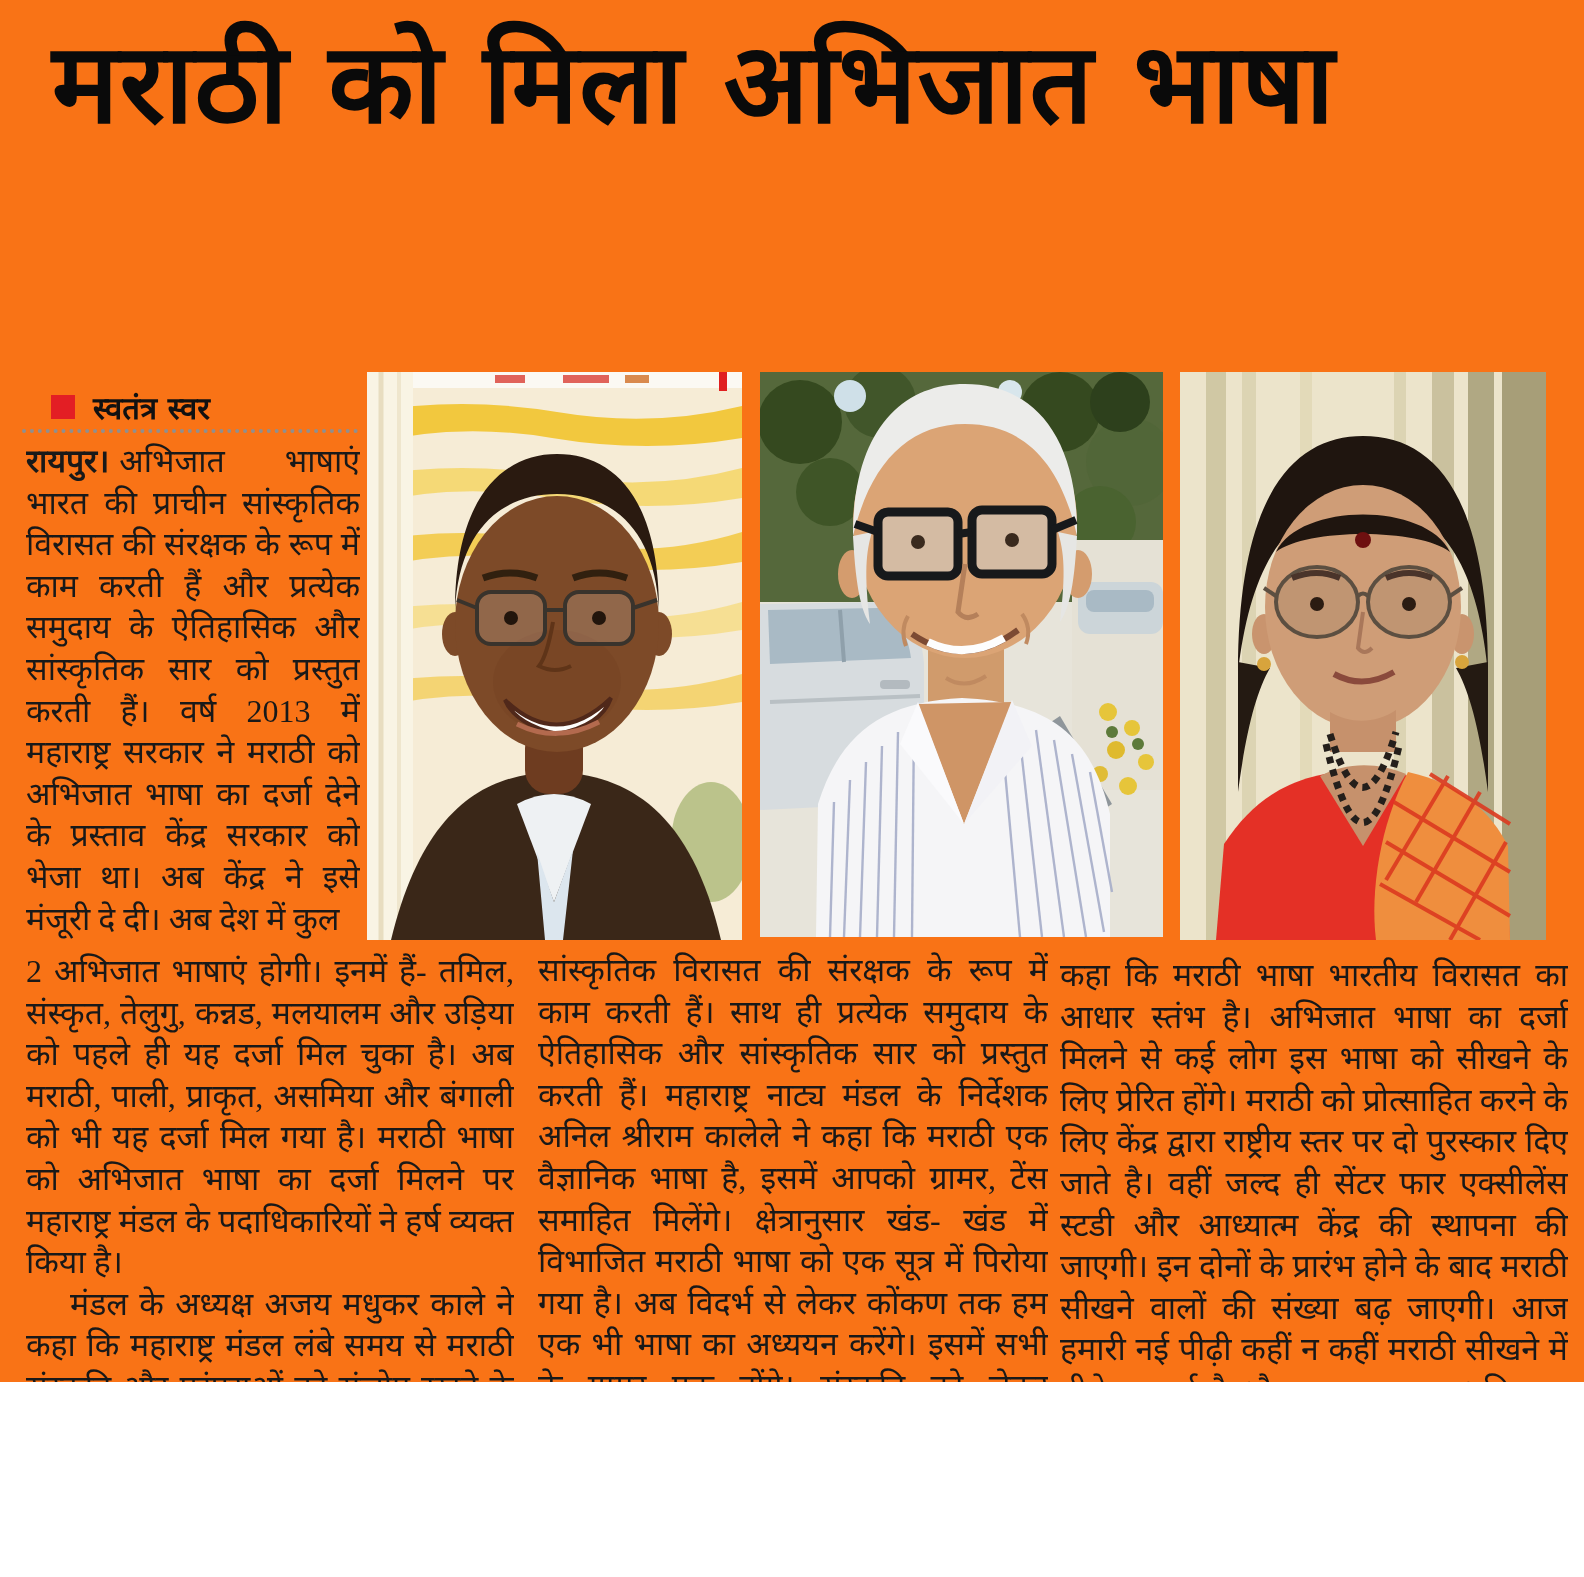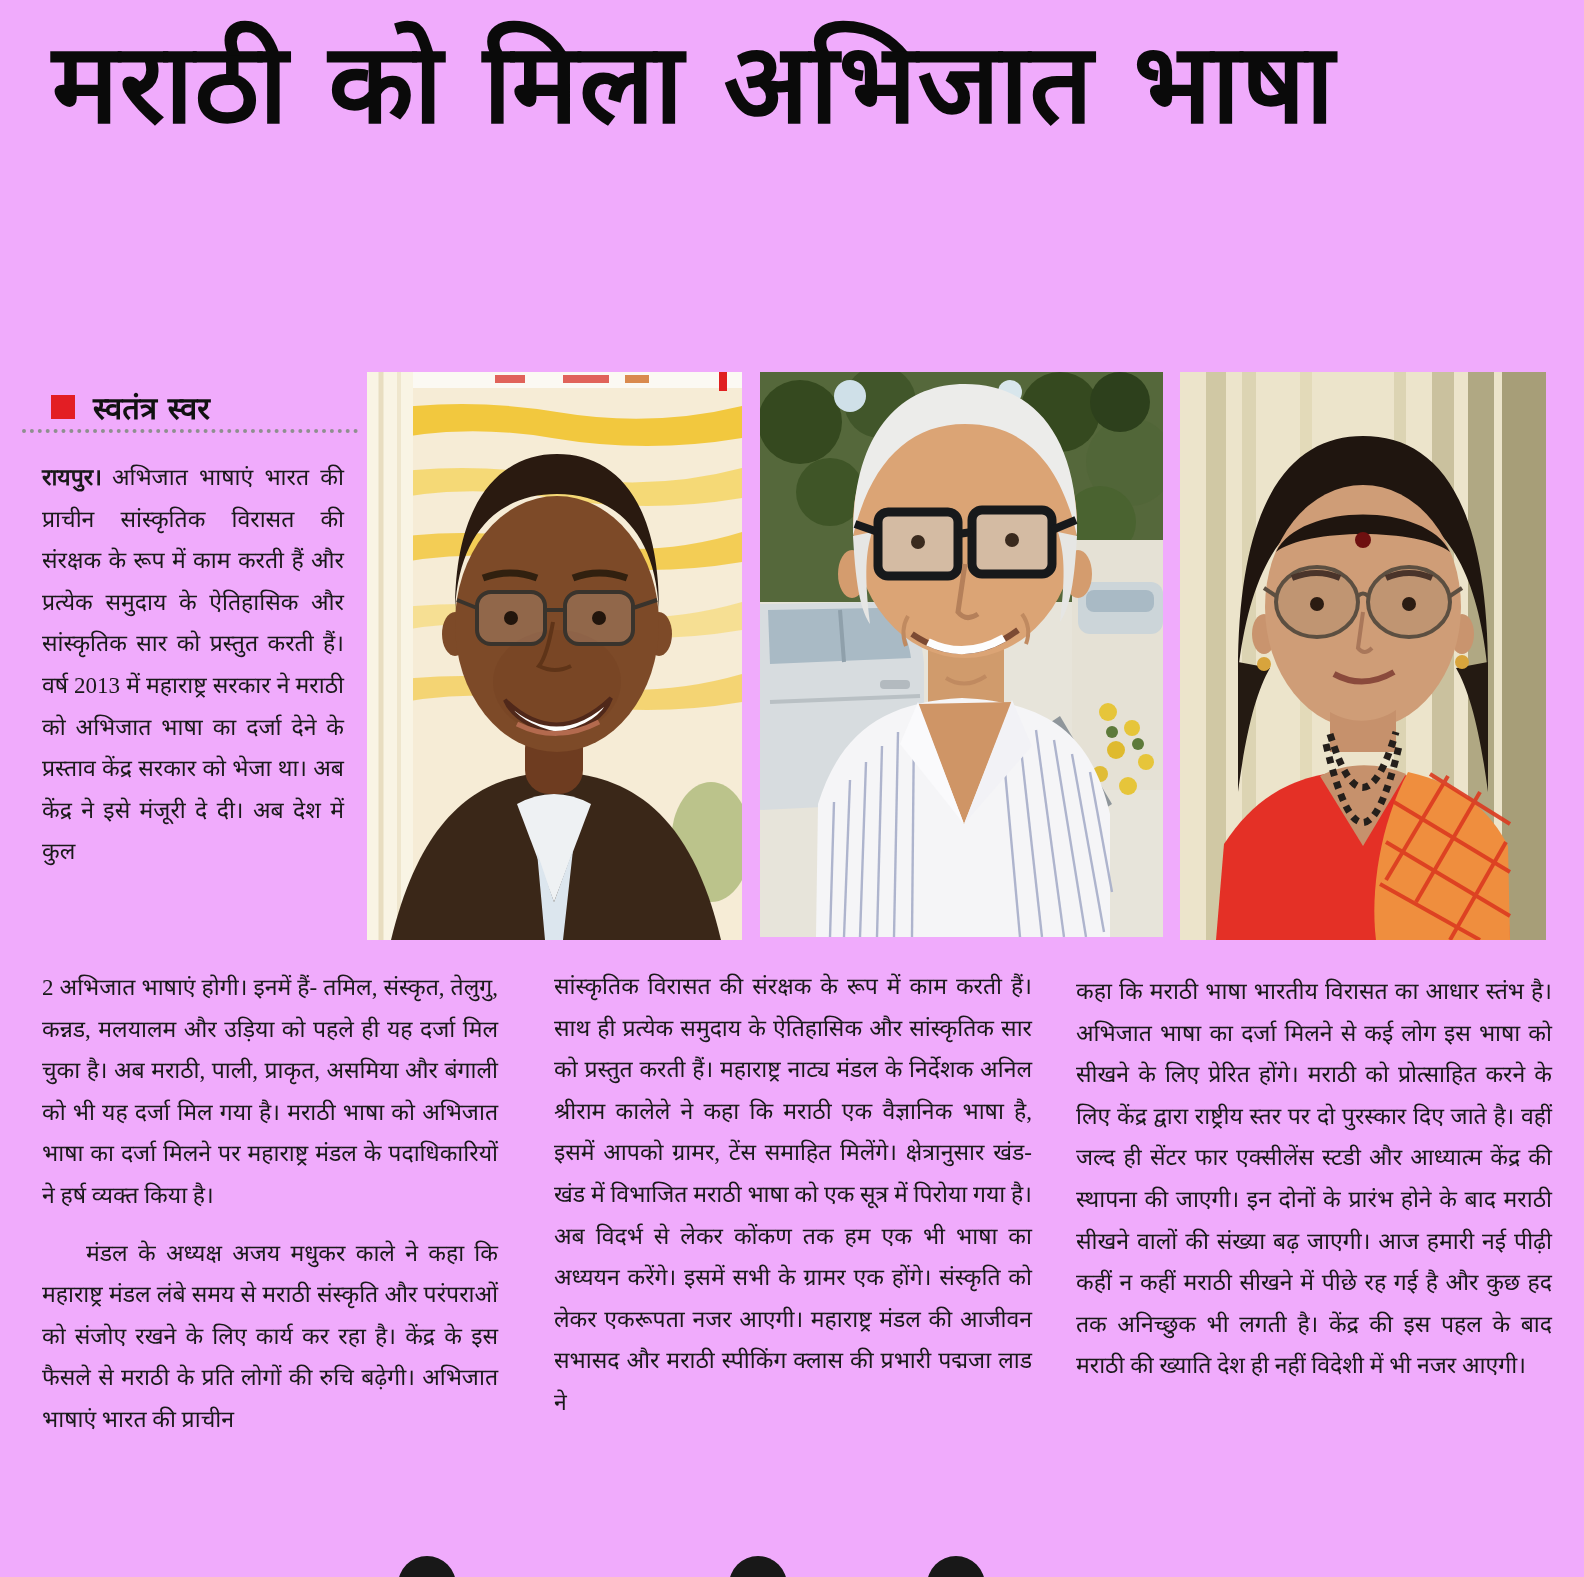--- a/index.html
+++ b/index.html
@@ -1,32 +1,32 @@
 <!DOCTYPE html>
 <html><head>
 <meta charset="utf-8">
 <style>
   html,body{margin:0;padding:0;background:#ffffff;}
-  #page{position:relative;width:1584px;height:1577px;background:#f0abfc;overflow:hidden;
+  #page{position:relative;width:1584px;height:1382px;background:#f97316;overflow:hidden;
         font-family:"Liberation Serif", serif;color:#191919;}
 
   
   .headline{position:absolute;left:52px;top:4px;width:1484px;
             font-family:"DejaVu Sans", sans-serif;font-weight:900;color:#0a0a0a;
             font-size:111px;line-height:160px;letter-spacing:1px;white-space:nowrap;}
   .headline .hl2{display:block;}
 
   
   .byline-row{position:absolute;left:34px;top:386px;display:flex;align-items:center;gap:18px;padding-left:17px;}
   .byline-square{width:24px;height:24px;background:#e31e24;}
   .byline-text{font-family:"DejaVu Sans", sans-serif;font-weight:700;font-size:31px;color:#111;}
   .byline-rule{position:absolute;left:22px;top:429px;width:336px;border-top:4px dotted #8f8f8f;}
 
   
-  .bt{font-size:23px;line-height:41.6px;text-align:justify;margin:16px;}
+  .bt{font-size:32px;line-height:41.6px;text-align:justify;margin:0;}
   .dateline{font-weight:700;margin-right:10px;}
   #col1-narrow{position:absolute;left:26px;top:441px;width:334px;height:504px;overflow:hidden;}
   #colA{position:absolute;left:26px;top:951px;width:488px;height:600px;overflow:hidden;}
   #colB{position:absolute;left:538px;top:950px;width:510px;height:608px;overflow:hidden;}
   #colC{position:absolute;left:1060px;top:955px;width:508px;height:608px;overflow:hidden;}
   #colA .para2{text-indent:44px;}
 
   
   .photo{position:absolute;top:372px;overflow:hidden;background:#eee;}
   #photo1{left:367px;width:375px;height:568px;}

